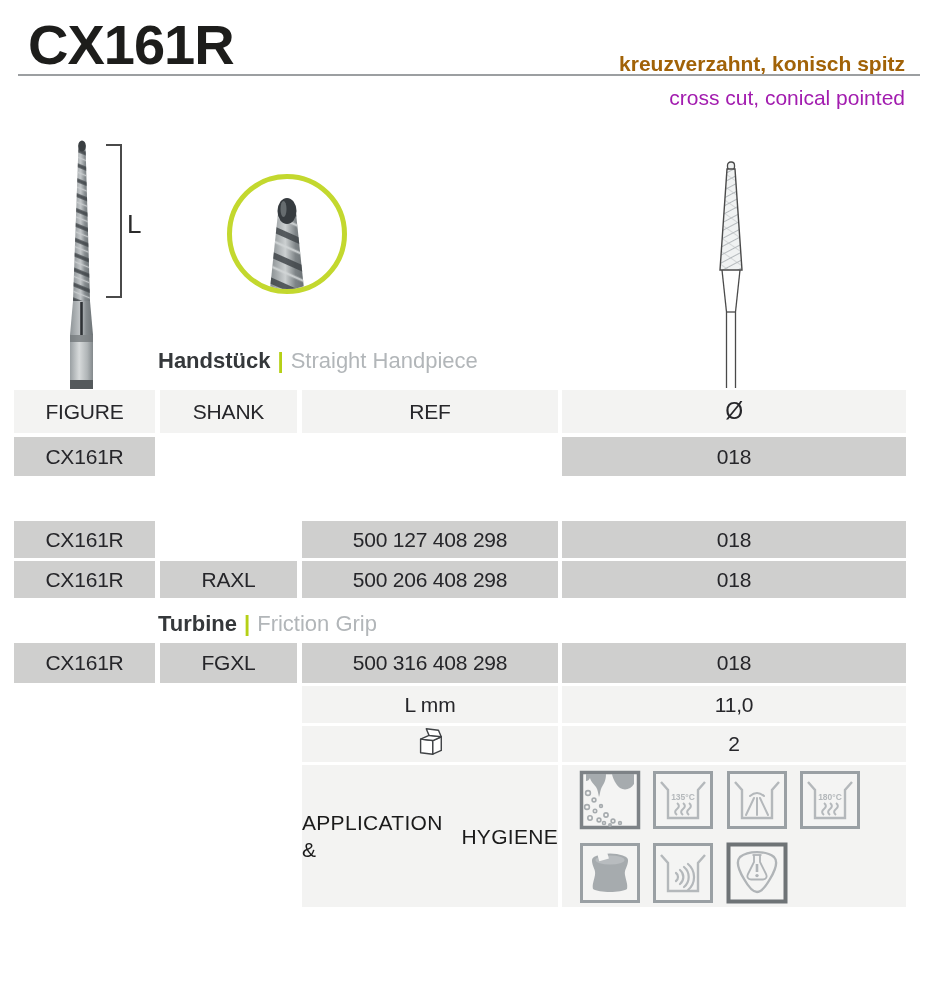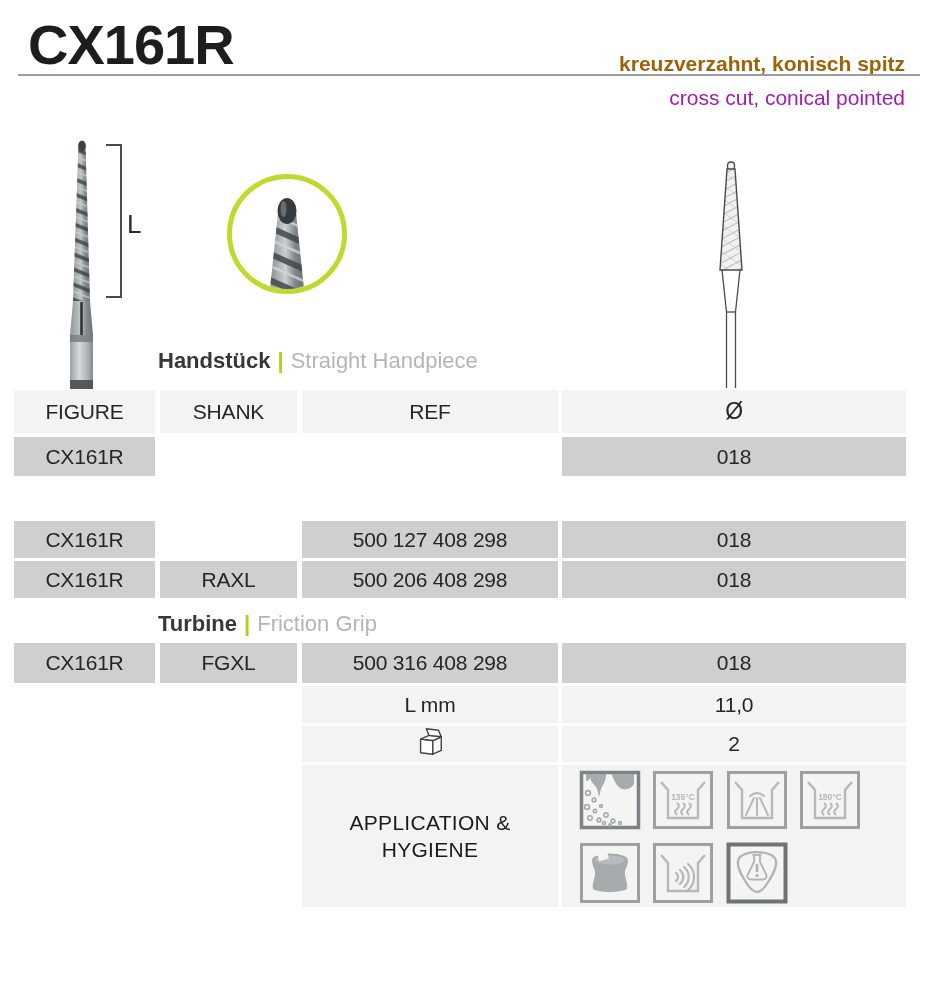--- a/index.html
+++ b/index.html
@@ -31,21 +31,21 @@
 
   
   .trow{position:absolute;left:0;width:860px;}
   .cell{position:absolute;top:0;height:100%;display:flex;align-items:center;justify-content:center;
         font-size:21px;color:#26262a;letter-spacing:-0.2px;}
   .c1{left:14px;width:141px}.c2{left:160px;width:137px}
   .c3{left:302px;width:256px}.c4{left:562px;width:344px}
   .band{background:#f3f3f2;}
   .dark{background:#cfcfce;}
   .dia{font-size:23px;}
-  .app-label{display:flex;flex-direction:column;align-items:center;line-height:27px;
+  .app-label{display:flex;flex-direction:row;align-items:center;line-height:27px;
              letter-spacing:0.3px;color:#1b1b1b;}
   .hyg-icon{position:absolute;width:62px;}
   .hyg-icon svg{display:block;}
 </style>
 </head>
 <body>
 
 <div class="page">
 
   <div class="title">CX161R</div>

